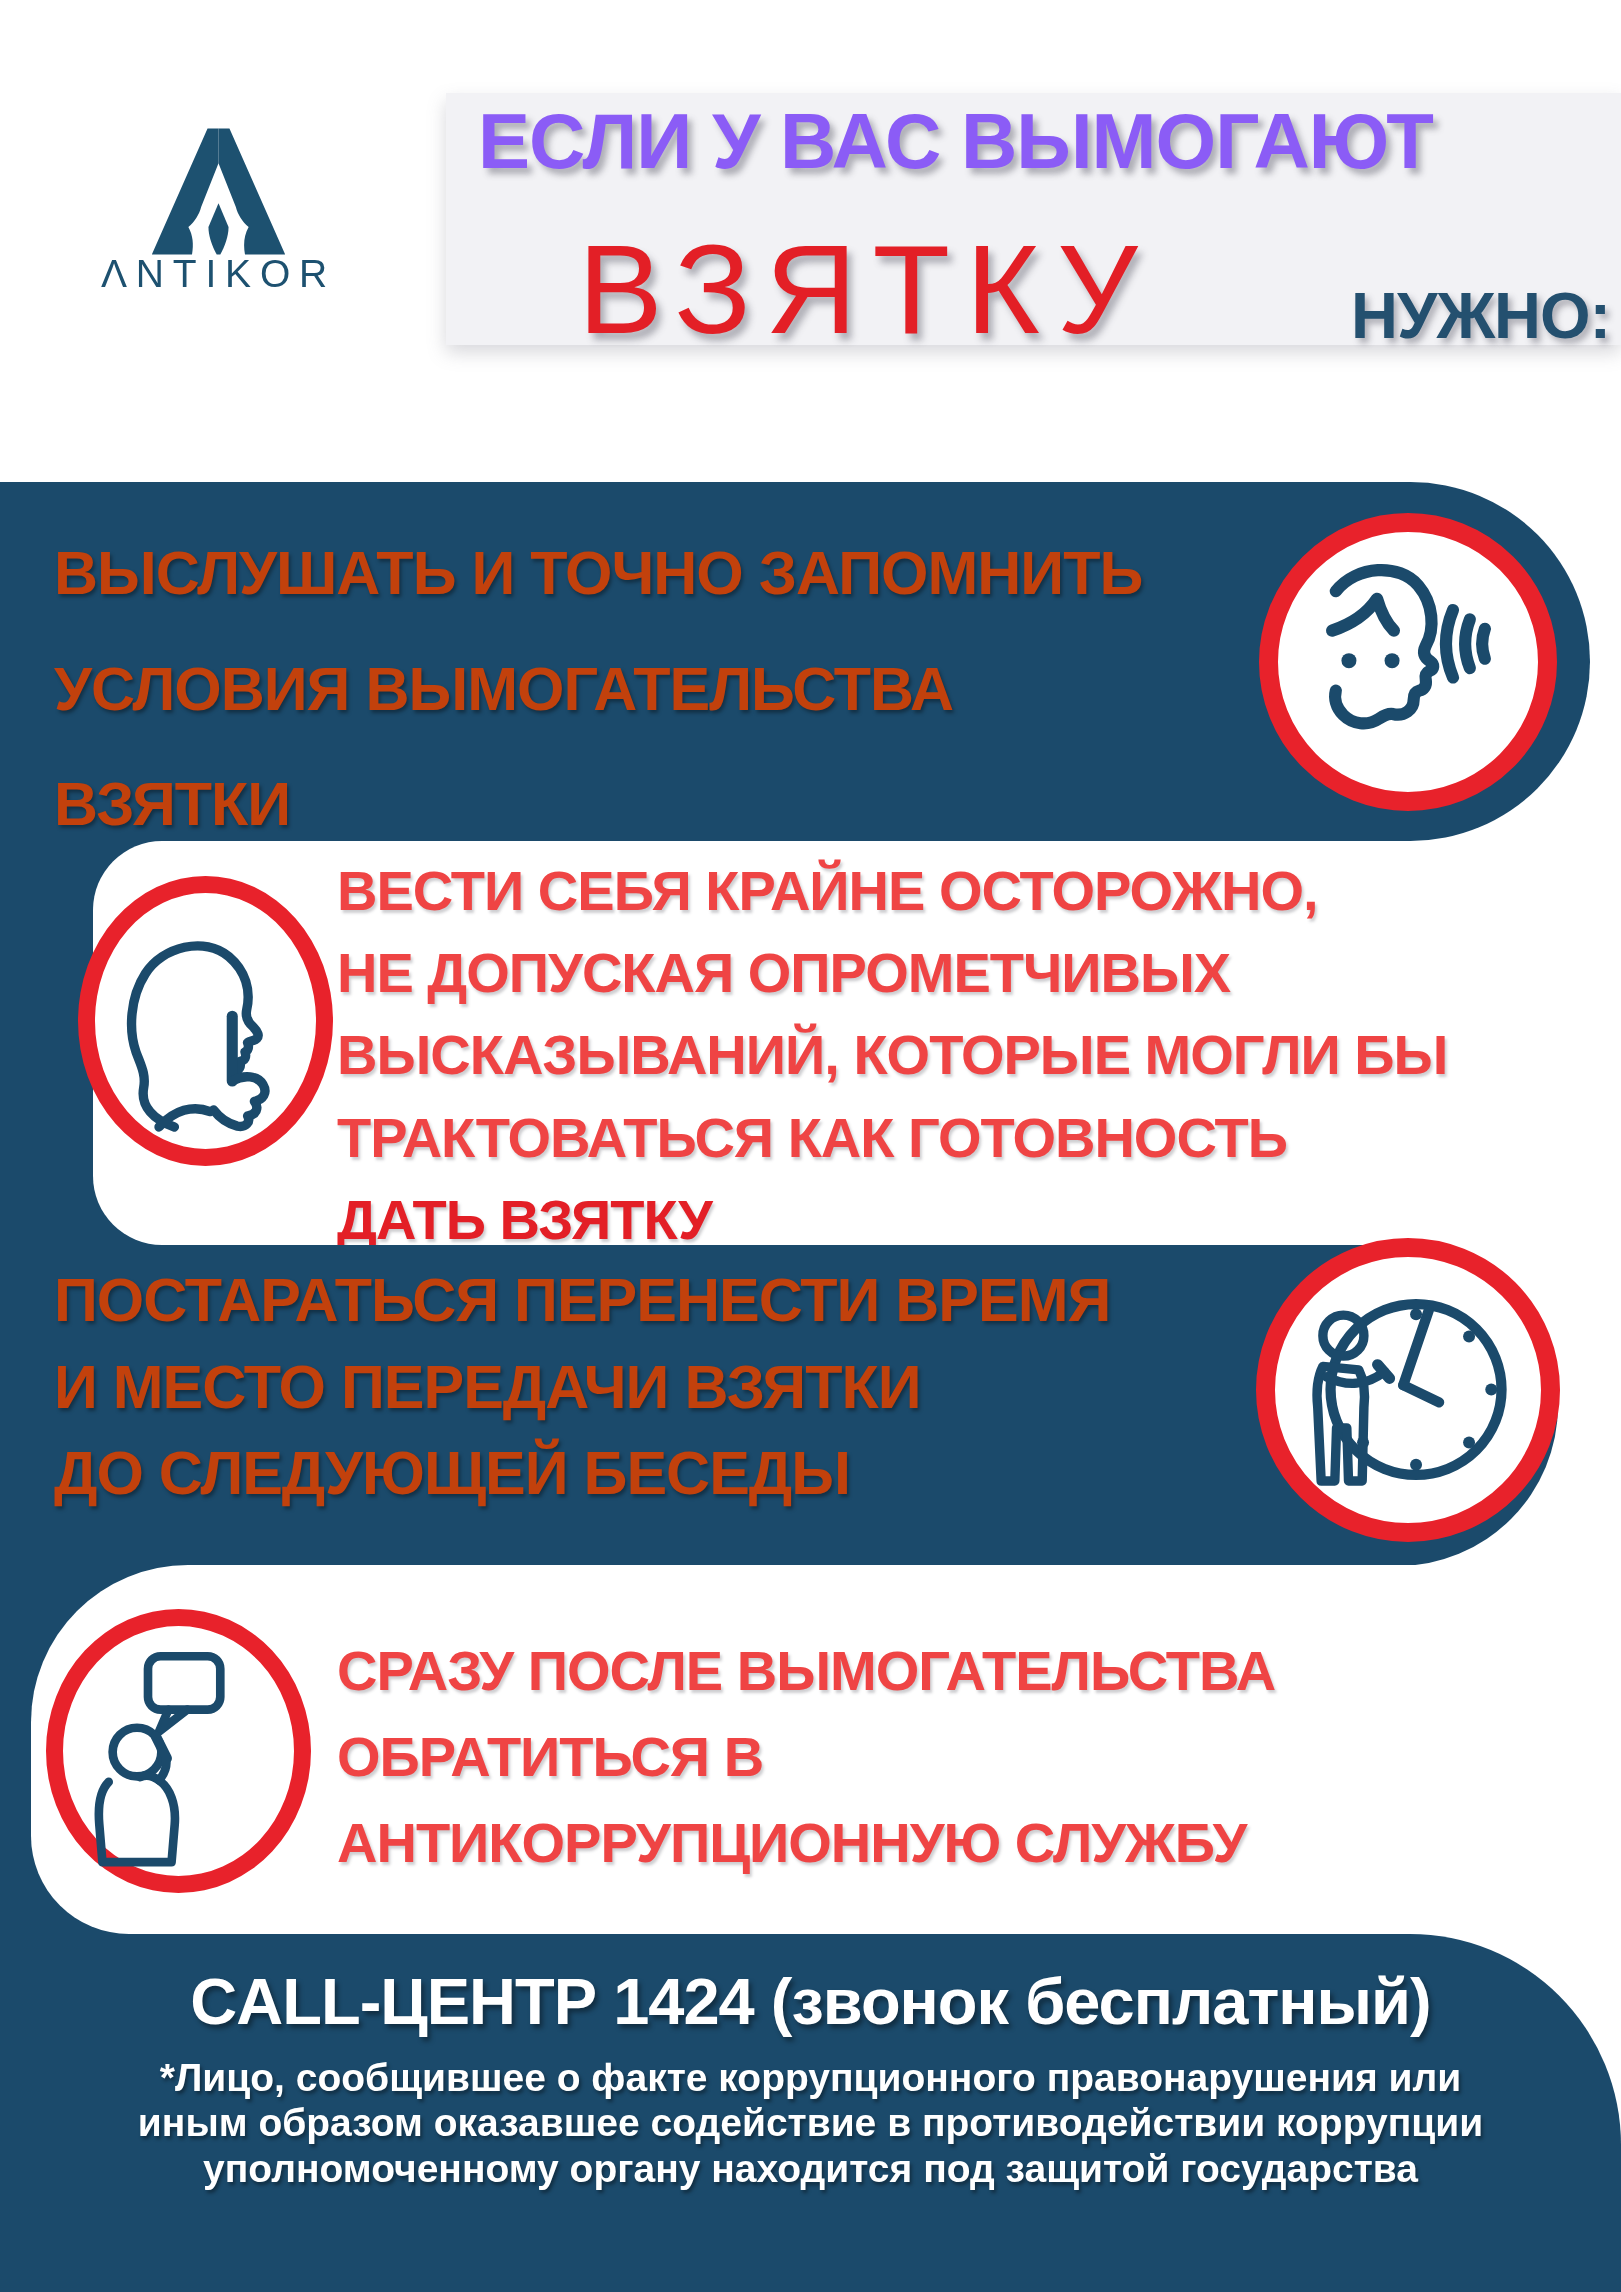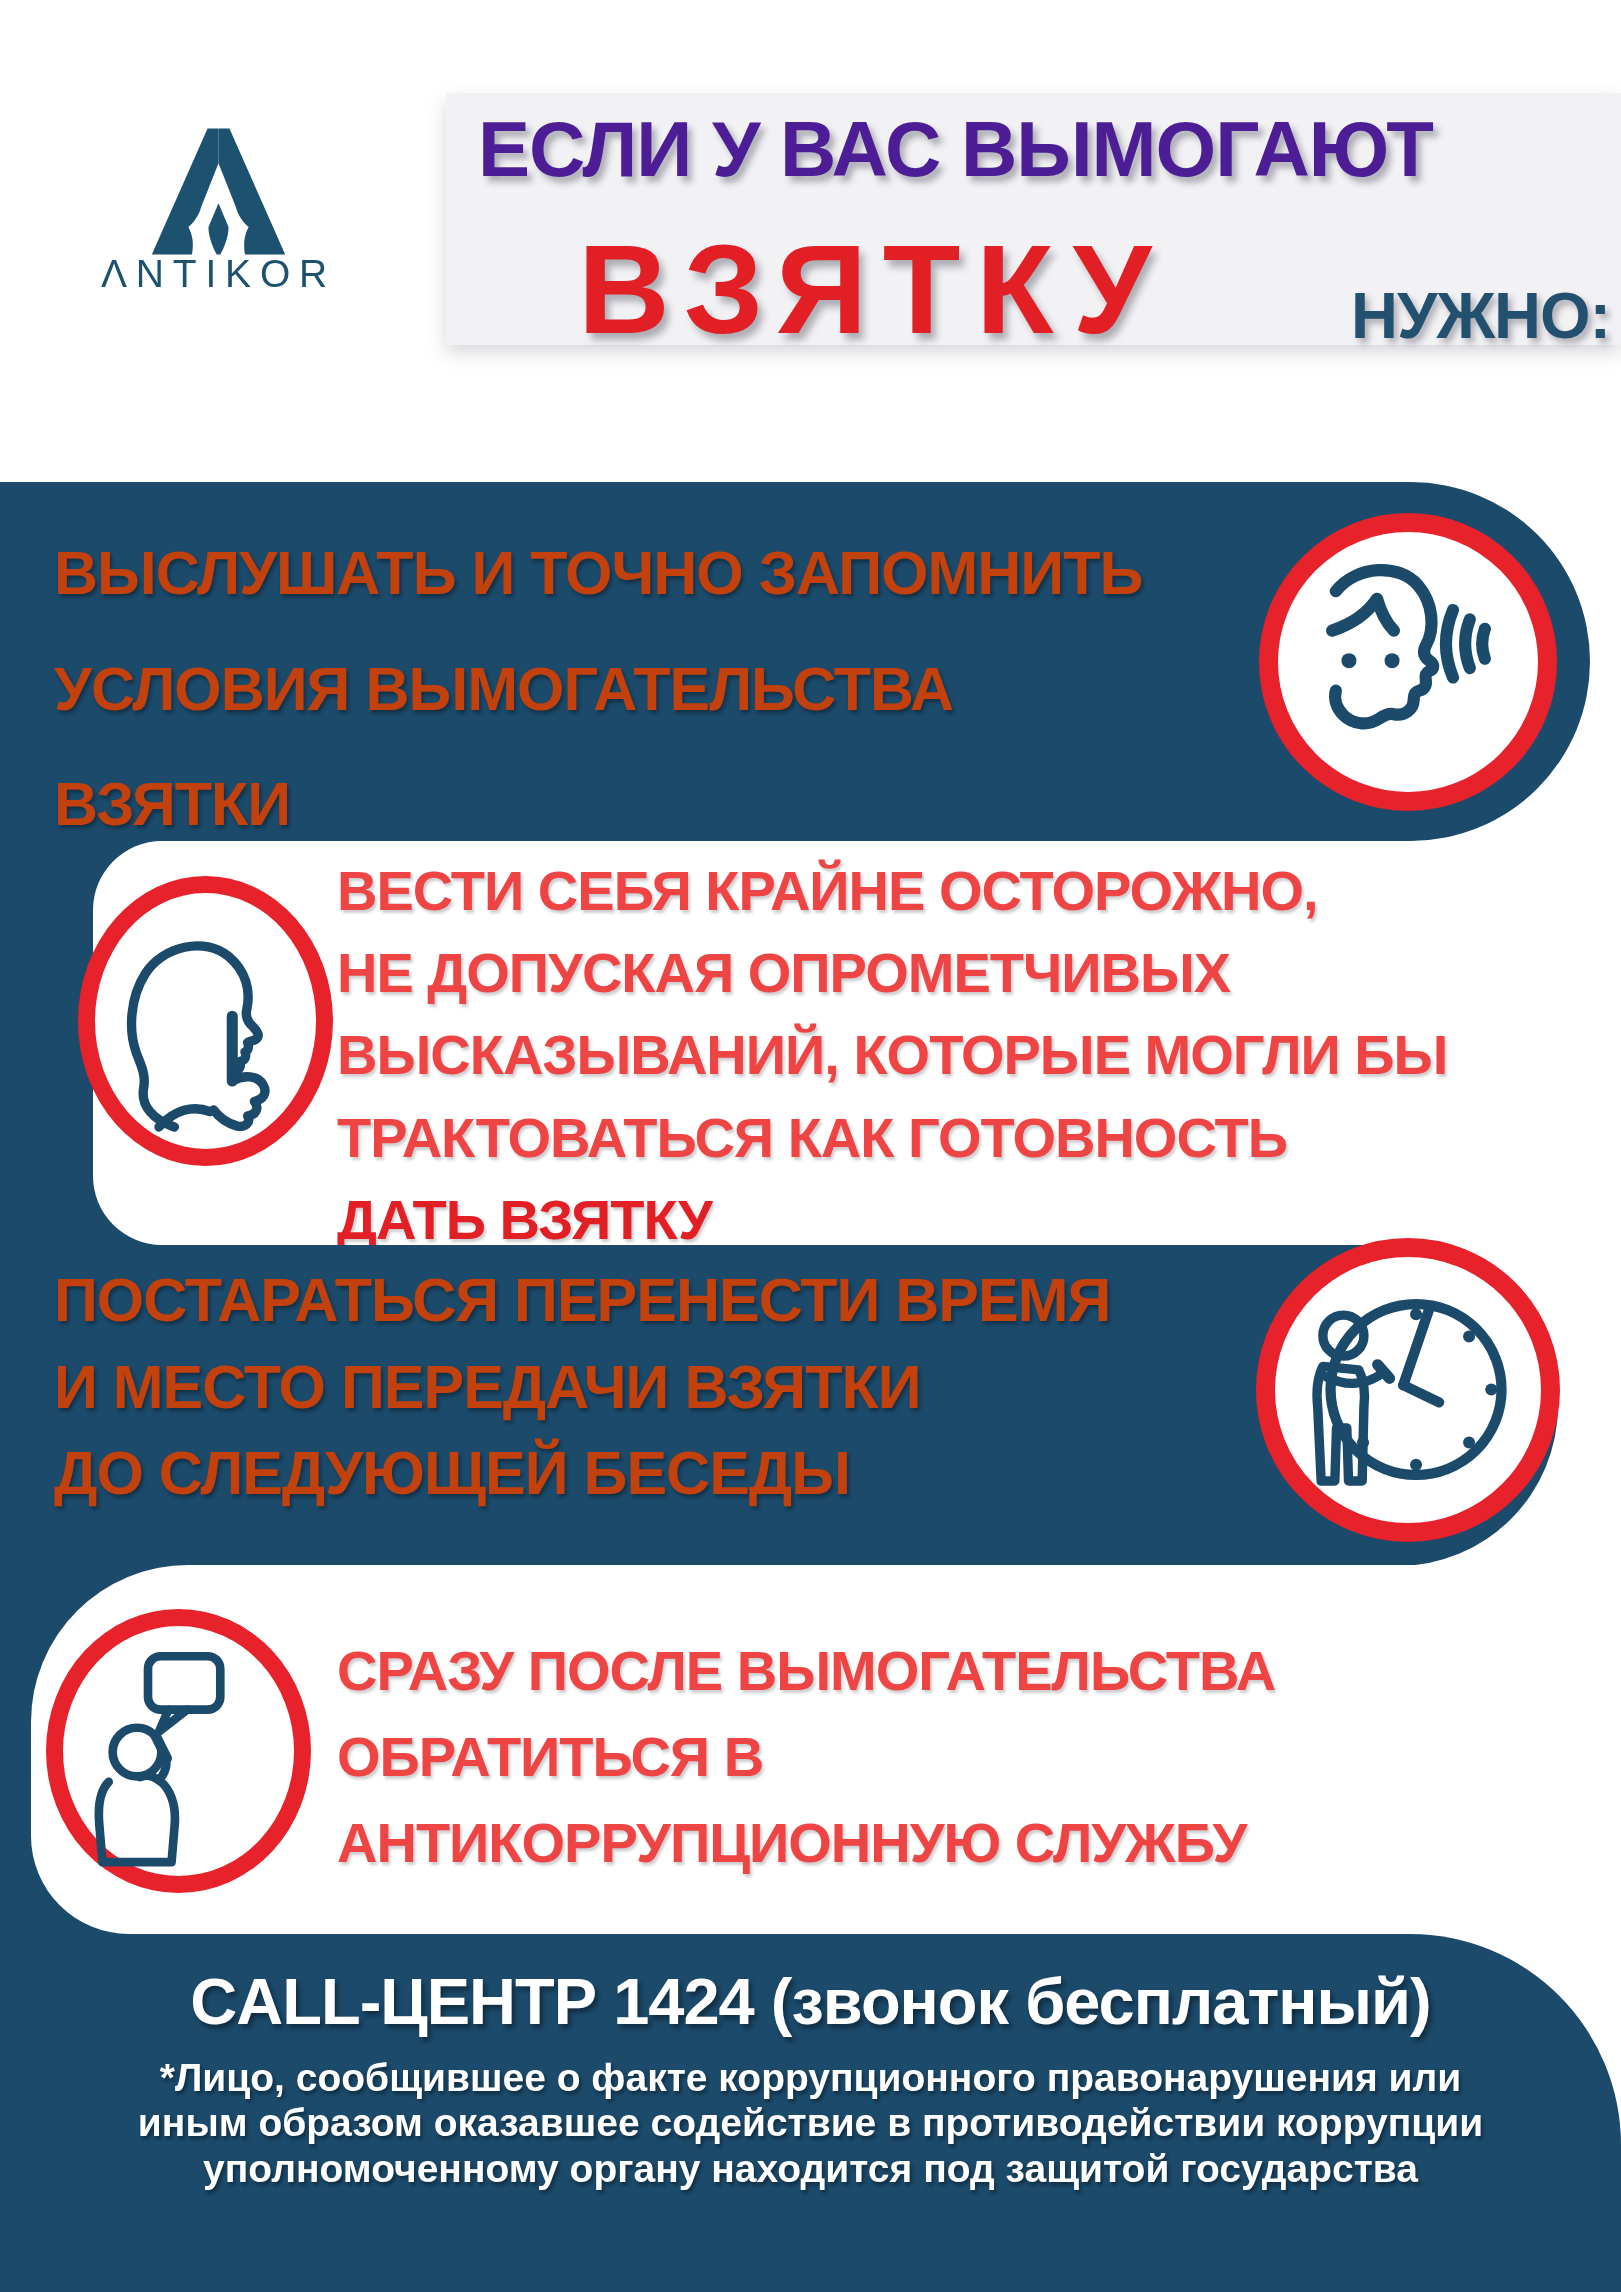--- a/index.html
+++ b/index.html
@@ -16,25 +16,25 @@
   .logo-word{
     left:96px; top:252px; width:245px; text-align:center;
     font-size:39px; letter-spacing:8.8px; color:#1d5170; font-weight:400;
   }
   .headline-panel{
     left:446px; top:93px; width:1175px; height:252px;
     background:#f2f2f5;
     box-shadow:0 7.8px 17.6px rgba(110,110,125,.28);
   }
   .headline-1{
-    left:478px; top:104px; font-size:78px; font-weight:bold; color:#4c1d95;
+    left:478px; top:96px; font-size:78px; font-weight:bold; color:#8b5cf6;
     letter-spacing:-1px; text-shadow:4.9px 5.9px 6.9px rgba(90,90,105,.45);
   }
   .headline-em{
-    left:578px; top:216px; font-size:127px; font-weight:bold; color:#e31f26;
+    left:578px; top:216px; font-size:127px; font-weight:normal; color:#e31f26;
     letter-spacing:15.7px; text-shadow:4.9px 6.9px 7.8px rgba(90,90,105,.45);
   }
   .headline-2{
     left:1351px; top:278px; font-size:65px; font-weight:bold; color:#24506f;
     letter-spacing:-1px; text-shadow:3.9px 4.9px 5.9px rgba(90,90,105,.45);
   }
 
   
   .band{background:#1b4a6b;}
   .banner1{left:0; top:482px; width:1590px; height:359px; border-radius:0 181px 181px 0;}

